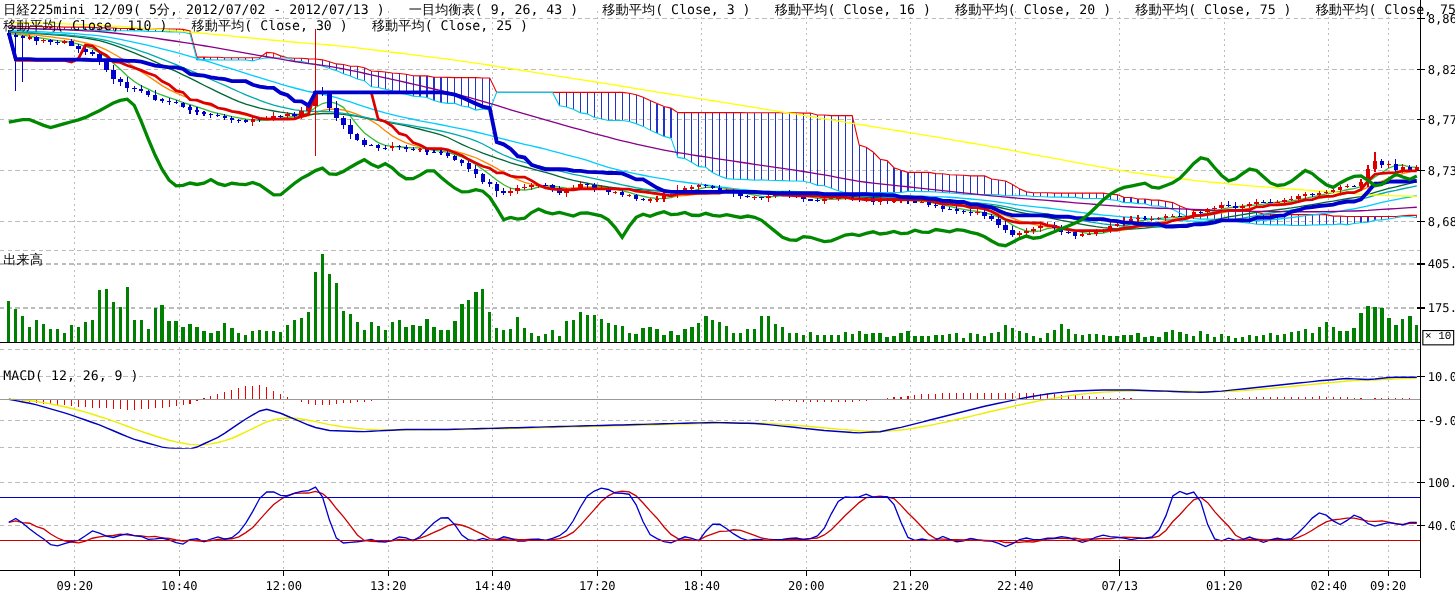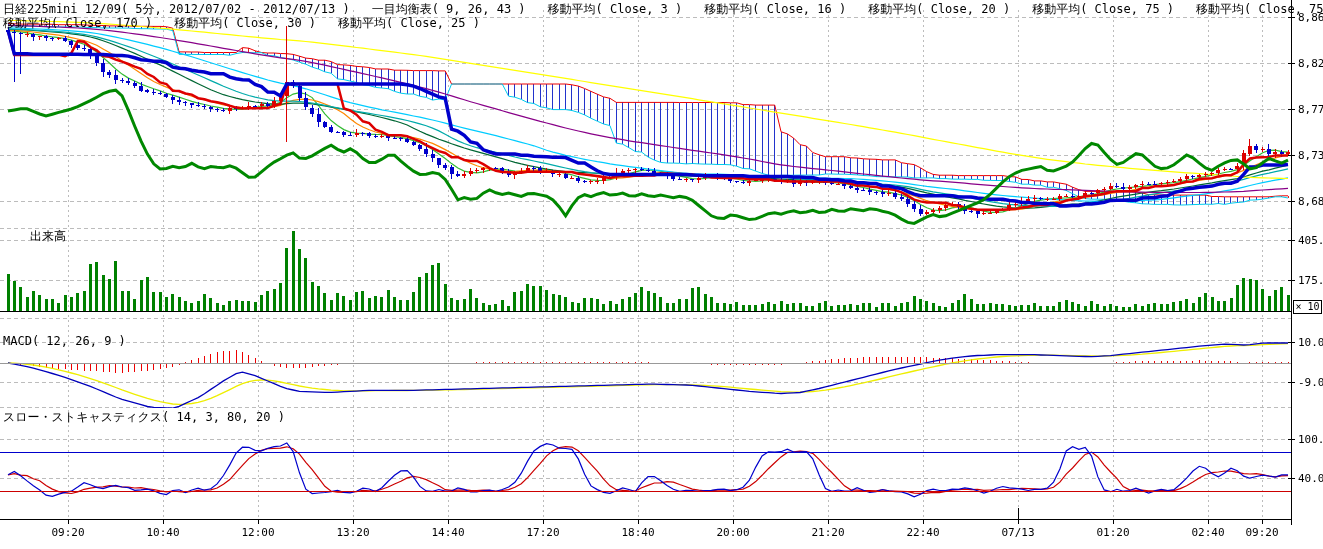--- a/index.html
+++ b/index.html
@@ -4,25 +4,25 @@
 <style>
   html,body{margin:0;padding:0;background:#fff;}
   #screen{position:relative;width:1323px;height:549px;background:#fff;overflow:hidden;
           font-family:"DejaVu Sans Mono","Liberation Mono",monospace;}
   #chart-svg{position:absolute;left:0;top:0;}
   .hdr{position:absolute;left:3px;white-space:nowrap;font-size:12px;color:#000;letter-spacing:0;}
   .hdr span{margin-right:22px;}
   #hdr1{top:1px;}
   #hdr2{top:15px;}
   .plabel{position:absolute;left:3px;font-size:12px;color:#000;white-space:nowrap;}
-  #vol-label{top:228px;margin-left:27px;}
+  #vol-label{top:228px;}
   #macd-label{top:334px;}
   #stoch-label{top:409px;}
   #vol-mult{position:absolute;left:1293px;top:300px;width:27px;height:12px;border:1px solid #000;
-            font-size:10px;line-height:12px;text-align:center;background:#fff;color:#000;}
+            font-size:10px;line-height:12px;text-align:center;background:#fff;color:#000;font-family:Liberation Mono, monospace;}
 </style>
 </head>
 <body>
 
 <div id="screen">
   <svg id="chart-svg" width="1323" height="549">
       <defs>
         <clipPath id="clipP">
           <rect x="6" y="8" width="1285" height="219"></rect>
         </clipPath>
@@ -1107,20 +1107,19 @@
         <line x1="1113" y1="519" x2="1113" y2="524" stroke="#000"></line>
         <text x="1113" y="536" font-size="11px" font-family="&quot;DejaVu Sans Mono&quot;,monospace" fill="#000" text-anchor="middle">01:20</text>
         <line x1="1208" y1="519" x2="1208" y2="524" stroke="#000"></line>
         <text x="1208" y="536" font-size="11px" font-family="&quot;DejaVu Sans Mono&quot;,monospace" fill="#000" text-anchor="middle">02:40</text>
         <line x1="1262" y1="519" x2="1262" y2="524" stroke="#000"></line>
         <text x="1262" y="536" font-size="11px" font-family="&quot;DejaVu Sans Mono&quot;,monospace" fill="#000" text-anchor="middle">09:20</text>
       </g>
     </svg>
 
   <div id="hdr1" class="hdr"><span>日経225mini 12/09( 5分, 2012/07/02 - 2012/07/13 )</span><span>一目均衡表( 9, 26, 43 )</span><span>移動平均( Close, 3 )</span><span>移動平均( Close, 16 )</span><span>移動平均( Close, 20 )</span><span>移動平均( Close, 75 )</span><span>移動平均( Close, 75 )</span></div>
-  <div id="hdr2" class="hdr"><span>移動平均( Close, 170 )</span><span>移動平均( Close, 30 )</span><span>移動平均( Close, 25 )</span></div>
+  <div id="hdr2" class="hdr"><span>移動平均( Close, 110 )</span><span>移動平均( Close, 30 )</span><span>移動平均( Close, 25 )</span></div>
 
   <div id="vol-label" class="plabel">出来高</div>
   <div id="macd-label" class="plabel">MACD( 12, 26, 9 )</div>
-  <div id="stoch-label" class="plabel">スロー・ストキャスティクス( 14, 3, 80, 20 )</div>
 
   <div id="vol-mult">× 10</div>
 </div>
 
 </body></html>

